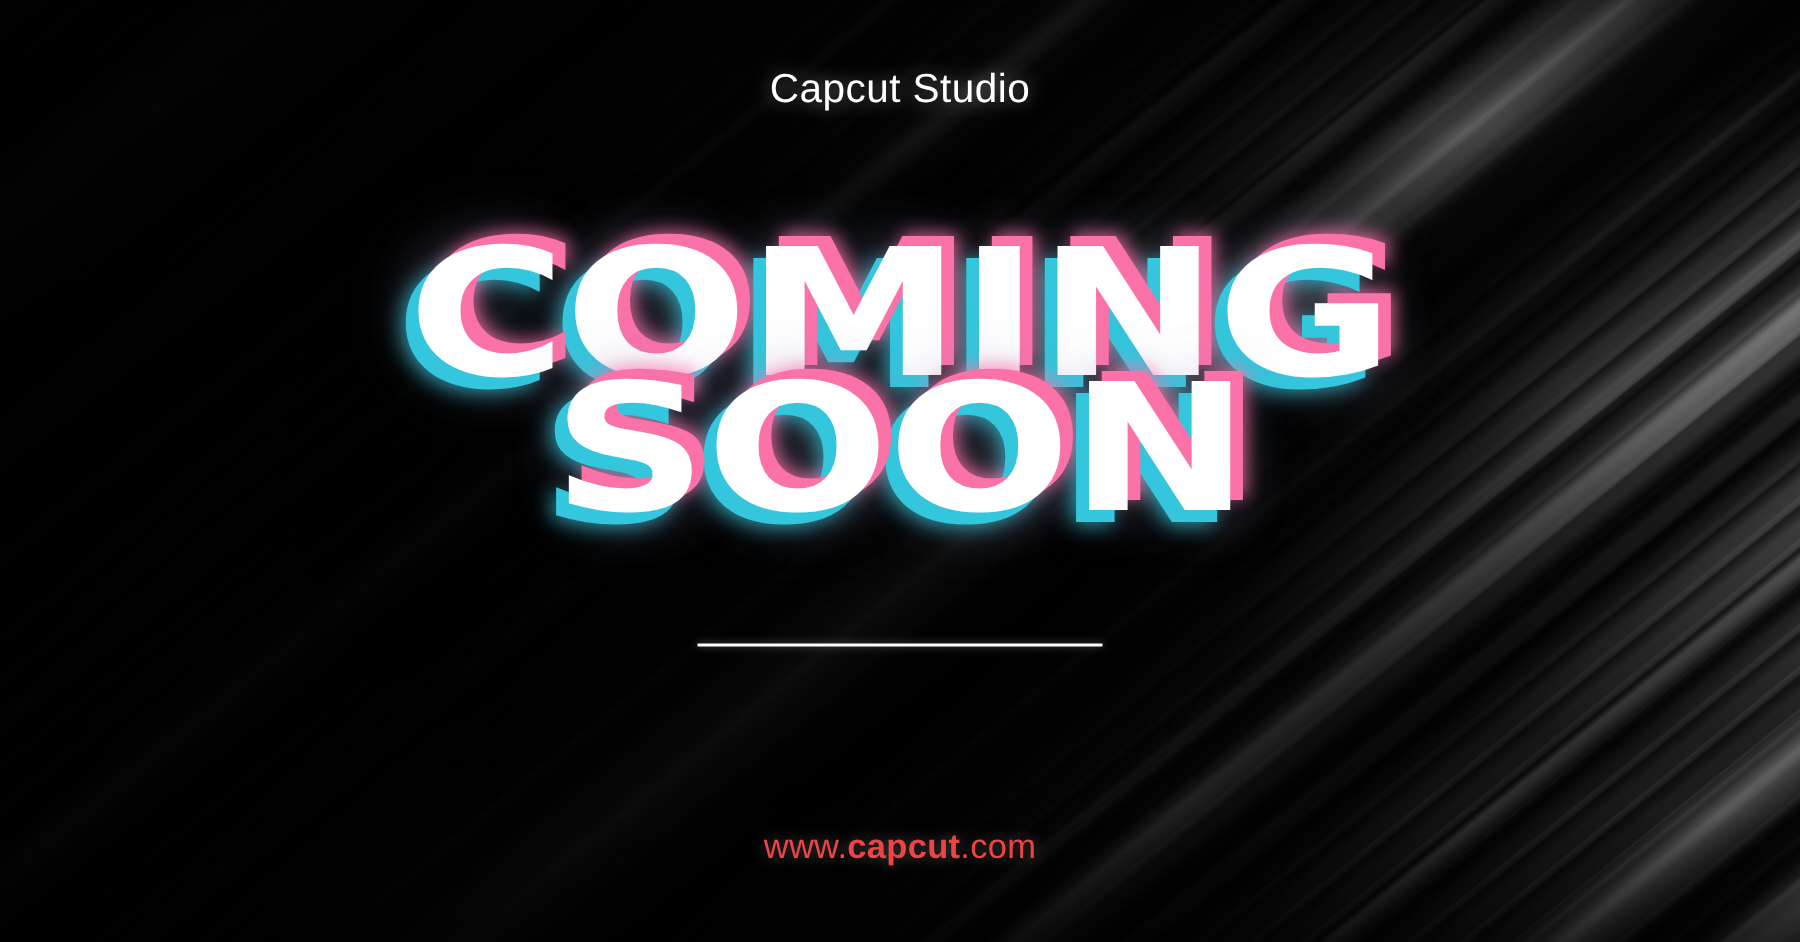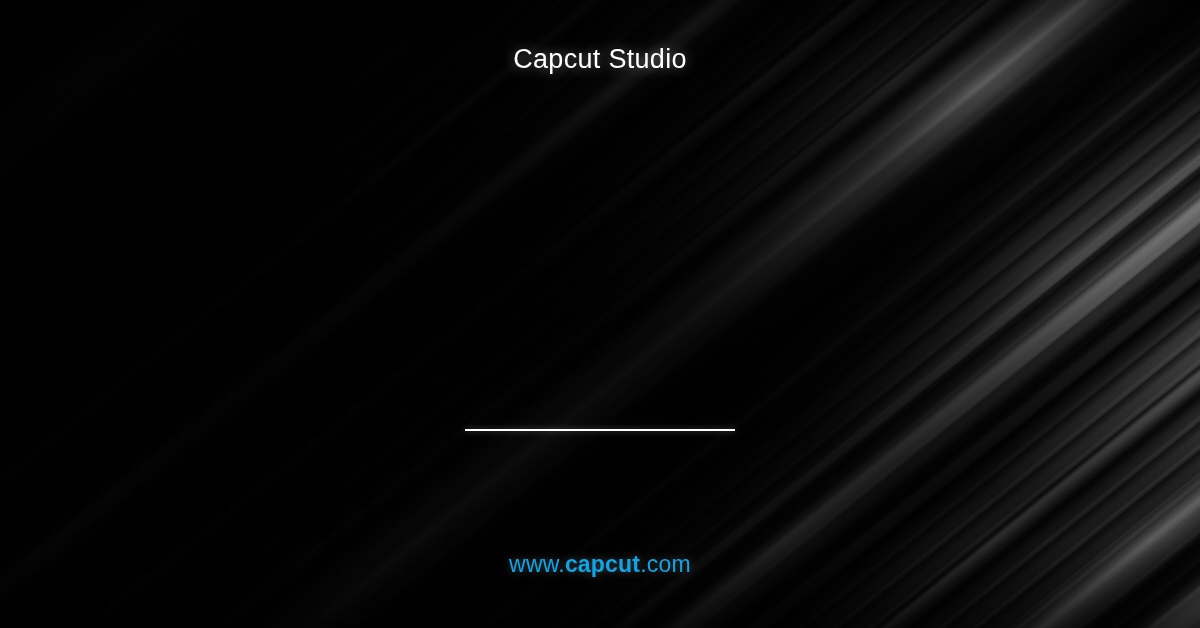--- a/index.html
+++ b/index.html
@@ -161,21 +161,21 @@
     font-size:29px; font-weight:400;
     letter-spacing:0.2px;
     color:#ffffff;
     text-shadow:0 0 12px rgba(255,255,255,0.35);
   }
 
   .url{
     position:absolute; top:551px; left:0; right:0;
     text-align:center;
     font-size:23px;
-    color:#0ea5e9;
+    color:#ef4444;
     letter-spacing:0.2px;
     text-shadow:0 0 10px rgba(255,255,255,0.3);
   }
   .url .u-pre, .url .u-post{ font-weight:400; }
   .url .u-mid{ font-weight:700; }
 </style>
 </head>
 <body>
 
 <div class="stage">
@@ -186,20 +186,24 @@
   <div class="bg-streaks3"></div>
   <div class="bg-streaks4"></div>
   <div class="bg-vign"></div>
   <div class="bg-vign2"></div>
   <div class="bg-edge"></div>
 
   <div class="content">
 
     <div class="brand">Capcut Studio</div>
 
+    <div class="headline">
+      <span class="hl-line hl-1">COMING</span>
+      <span class="hl-line hl-2">SOON</span>
+    </div>
 
     <div class="rule"></div>
 
 
     <div class="url">
       <span class="u-pre">www.</span><span class="u-mid">capcut</span><span class="u-post">.com</span>
     </div>
 
   </div>
 </div>

